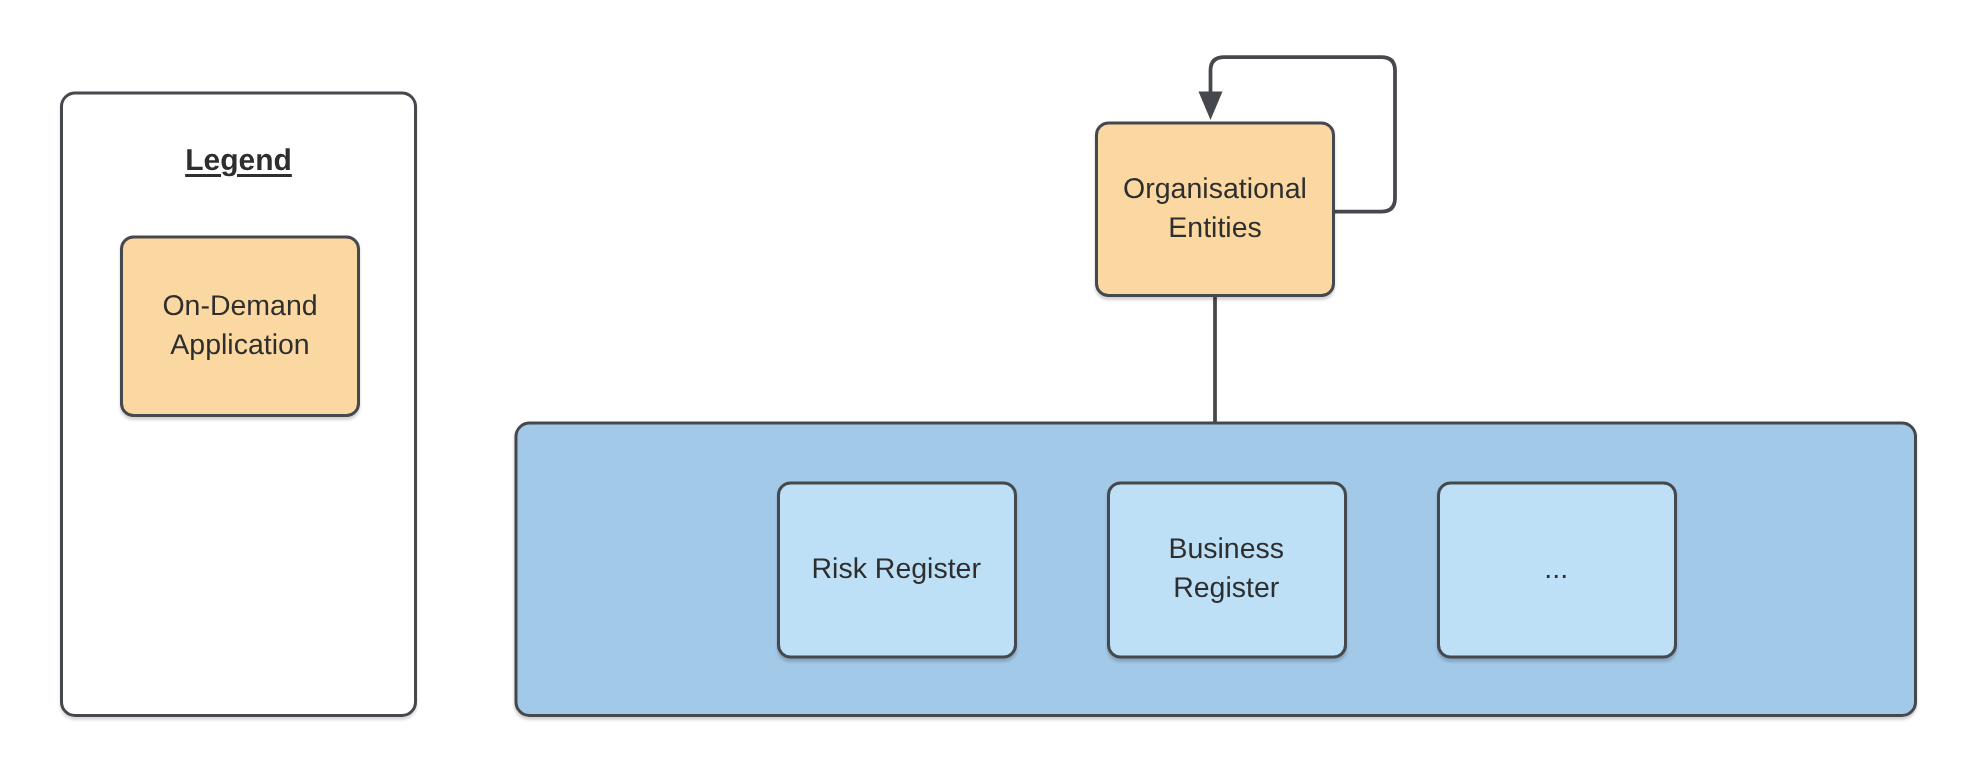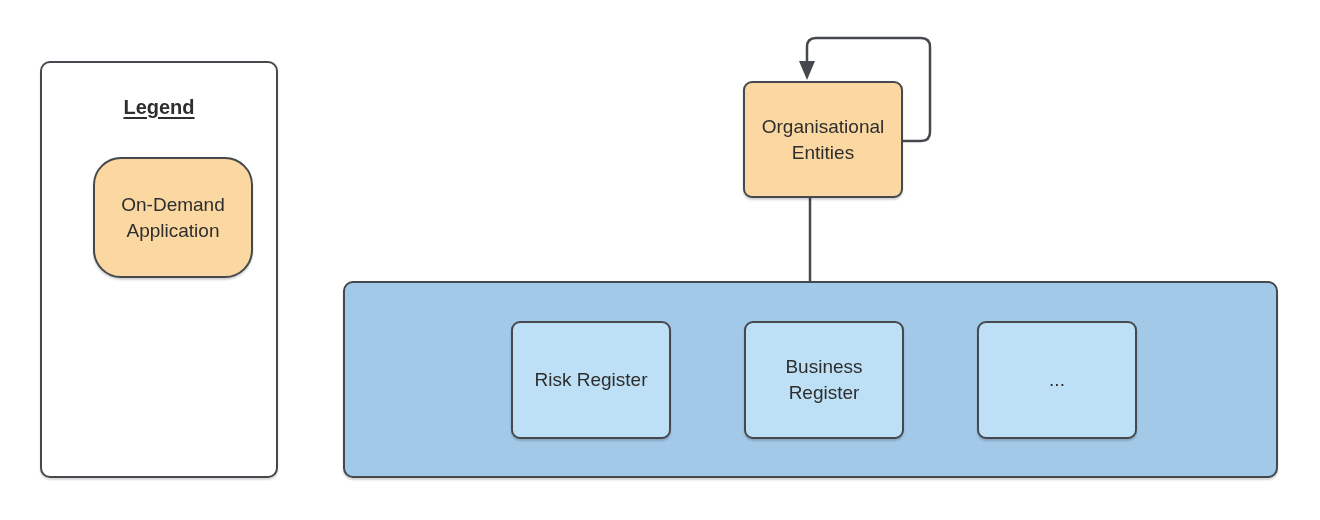--- a/index.html
+++ b/index.html
@@ -37,21 +37,20 @@
   .node {
     position: absolute;
     border: 2.5px solid var(--stroke);
     border-radius: 9px;
     display: flex; align-items: center; justify-content: center;
     text-align: center;
     font-size: 19px; line-height: 1.32;
     padding: 6px 9px;
     box-shadow: 0 2px 2px rgba(0,0,0,0.18);
     z-index: 2;
-    margin-left: 13px;
   }
   .fill-on-demand { background: var(--on-demand-fill); }
   .fill-core      { background: var(--core-fill); }
 
   
   .legend-panel {
     position: absolute; left: 40px; top: 61px;
     width: 238px; height: 417px;
     background: var(--background);
     border: 2px solid var(--stroke);
@@ -60,21 +59,21 @@
     z-index: 2;
     text-decoration: underline;
   }
   .legend-title {
     position: absolute; left: 0; top: 33px; width: 100%;
     text-align: center;
     font-size: 20px; font-weight: bold;
     text-decoration: underline;
     text-underline-offset: 3px;
   }
-  .legend-box-1 { left: 38px; top: 94px;  width: 160px; height: 121px; border-radius: 28px; }
+  .legend-box-1 { left: 38px; top: 94px;  width: 160px; height: 121px; }
   .legend-box-2 { left: 38px; top: 255px; width: 160px; height: 120px; }
 
   
   .org-node { left: 730px; top: 81px; width: 160px; height: 117px; }
 
   .children-container {
     position: absolute; left: 343px; top: 281px;
     width: 935px; height: 197px;
     background: var(--container-fill);
     border: 2.5px solid var(--stroke);

